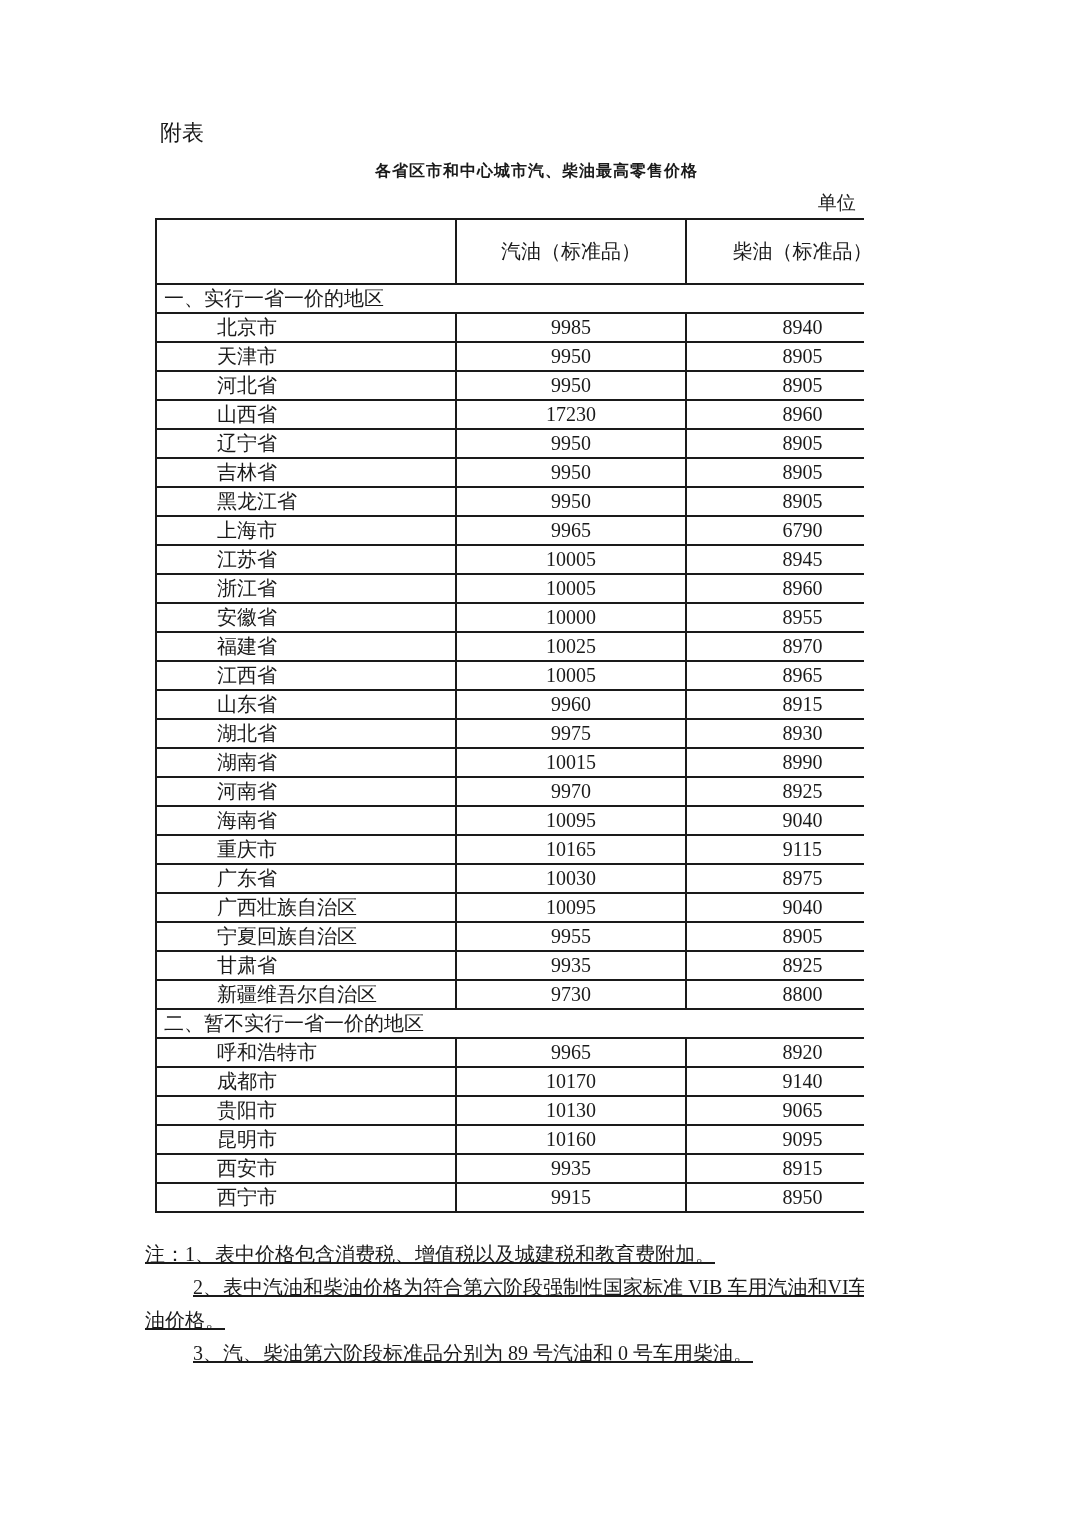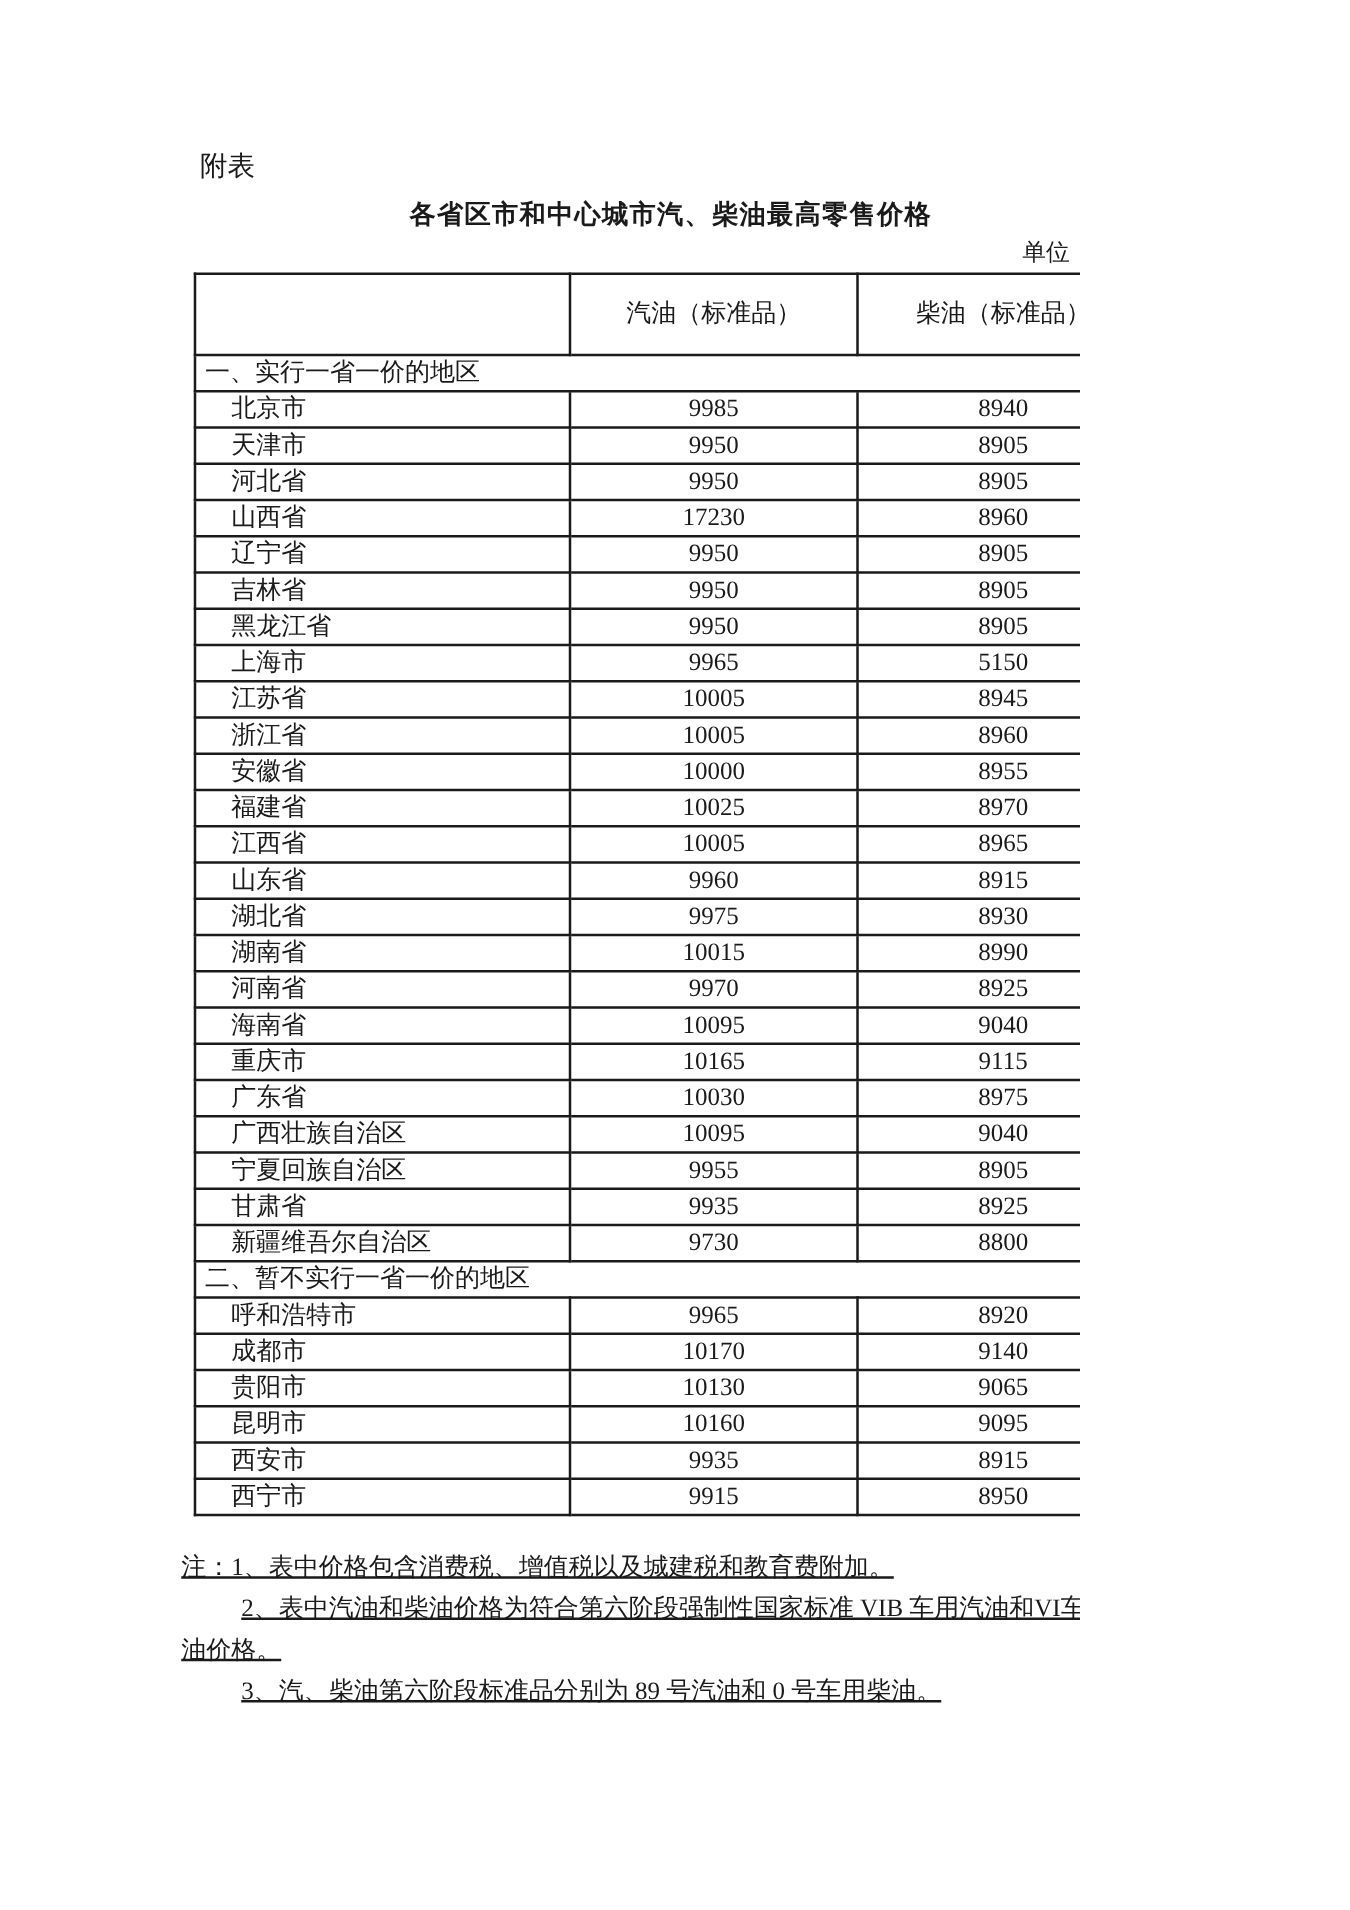--- a/index.html
+++ b/index.html
@@ -23,21 +23,21 @@
   }
   .doc-label {
     margin-top: 118px;
     margin-left: 5px;
     font-size: 22px;
     line-height: 30px;
   }
   .doc-title {
     margin-top: 8px;
     text-align: center;
-    font-size: 21px;
+    font-size: 16px;
     line-height: 30px;
     font-weight: bold;
     font-family: "DejaVu Sans", "Liberation Sans", sans-serif;
     letter-spacing: 1px;
   }
   .unit-line {
     margin-top: 5px;
     margin-bottom: 3px;
     text-align: right;
     font-size: 19px;
@@ -63,21 +63,21 @@
   .price-table th {
     padding: 20px 4px;
     text-align: center;
   }
   .price-table td.section {
     text-align: left;
     padding-left: 7px;
   }
   .price-table td.region {
     text-align: left;
-    padding-left: 28px;
+    padding-left: 60px;
   }
   .price-table td.num {
     text-align: center;
   }
   .notes {
     margin-top: 25px;
     margin-left: -10px;
     width: 778px;
     font-size: 20px;
     line-height: 33px;
@@ -146,21 +146,21 @@
             <td class="num">8905</td>
           </tr>
           <tr>
             <td class="region">黑龙江省</td>
             <td class="num">9950</td>
             <td class="num">8905</td>
           </tr>
           <tr>
             <td class="region">上海市</td>
             <td class="num">9965</td>
-            <td class="num">5150</td>
+            <td class="num">6790</td>
           </tr>
           <tr>
             <td class="region">江苏省</td>
             <td class="num">10005</td>
             <td class="num">8945</td>
           </tr>
           <tr>
             <td class="region">浙江省</td>
             <td class="num">10005</td>
             <td class="num">8960</td>

